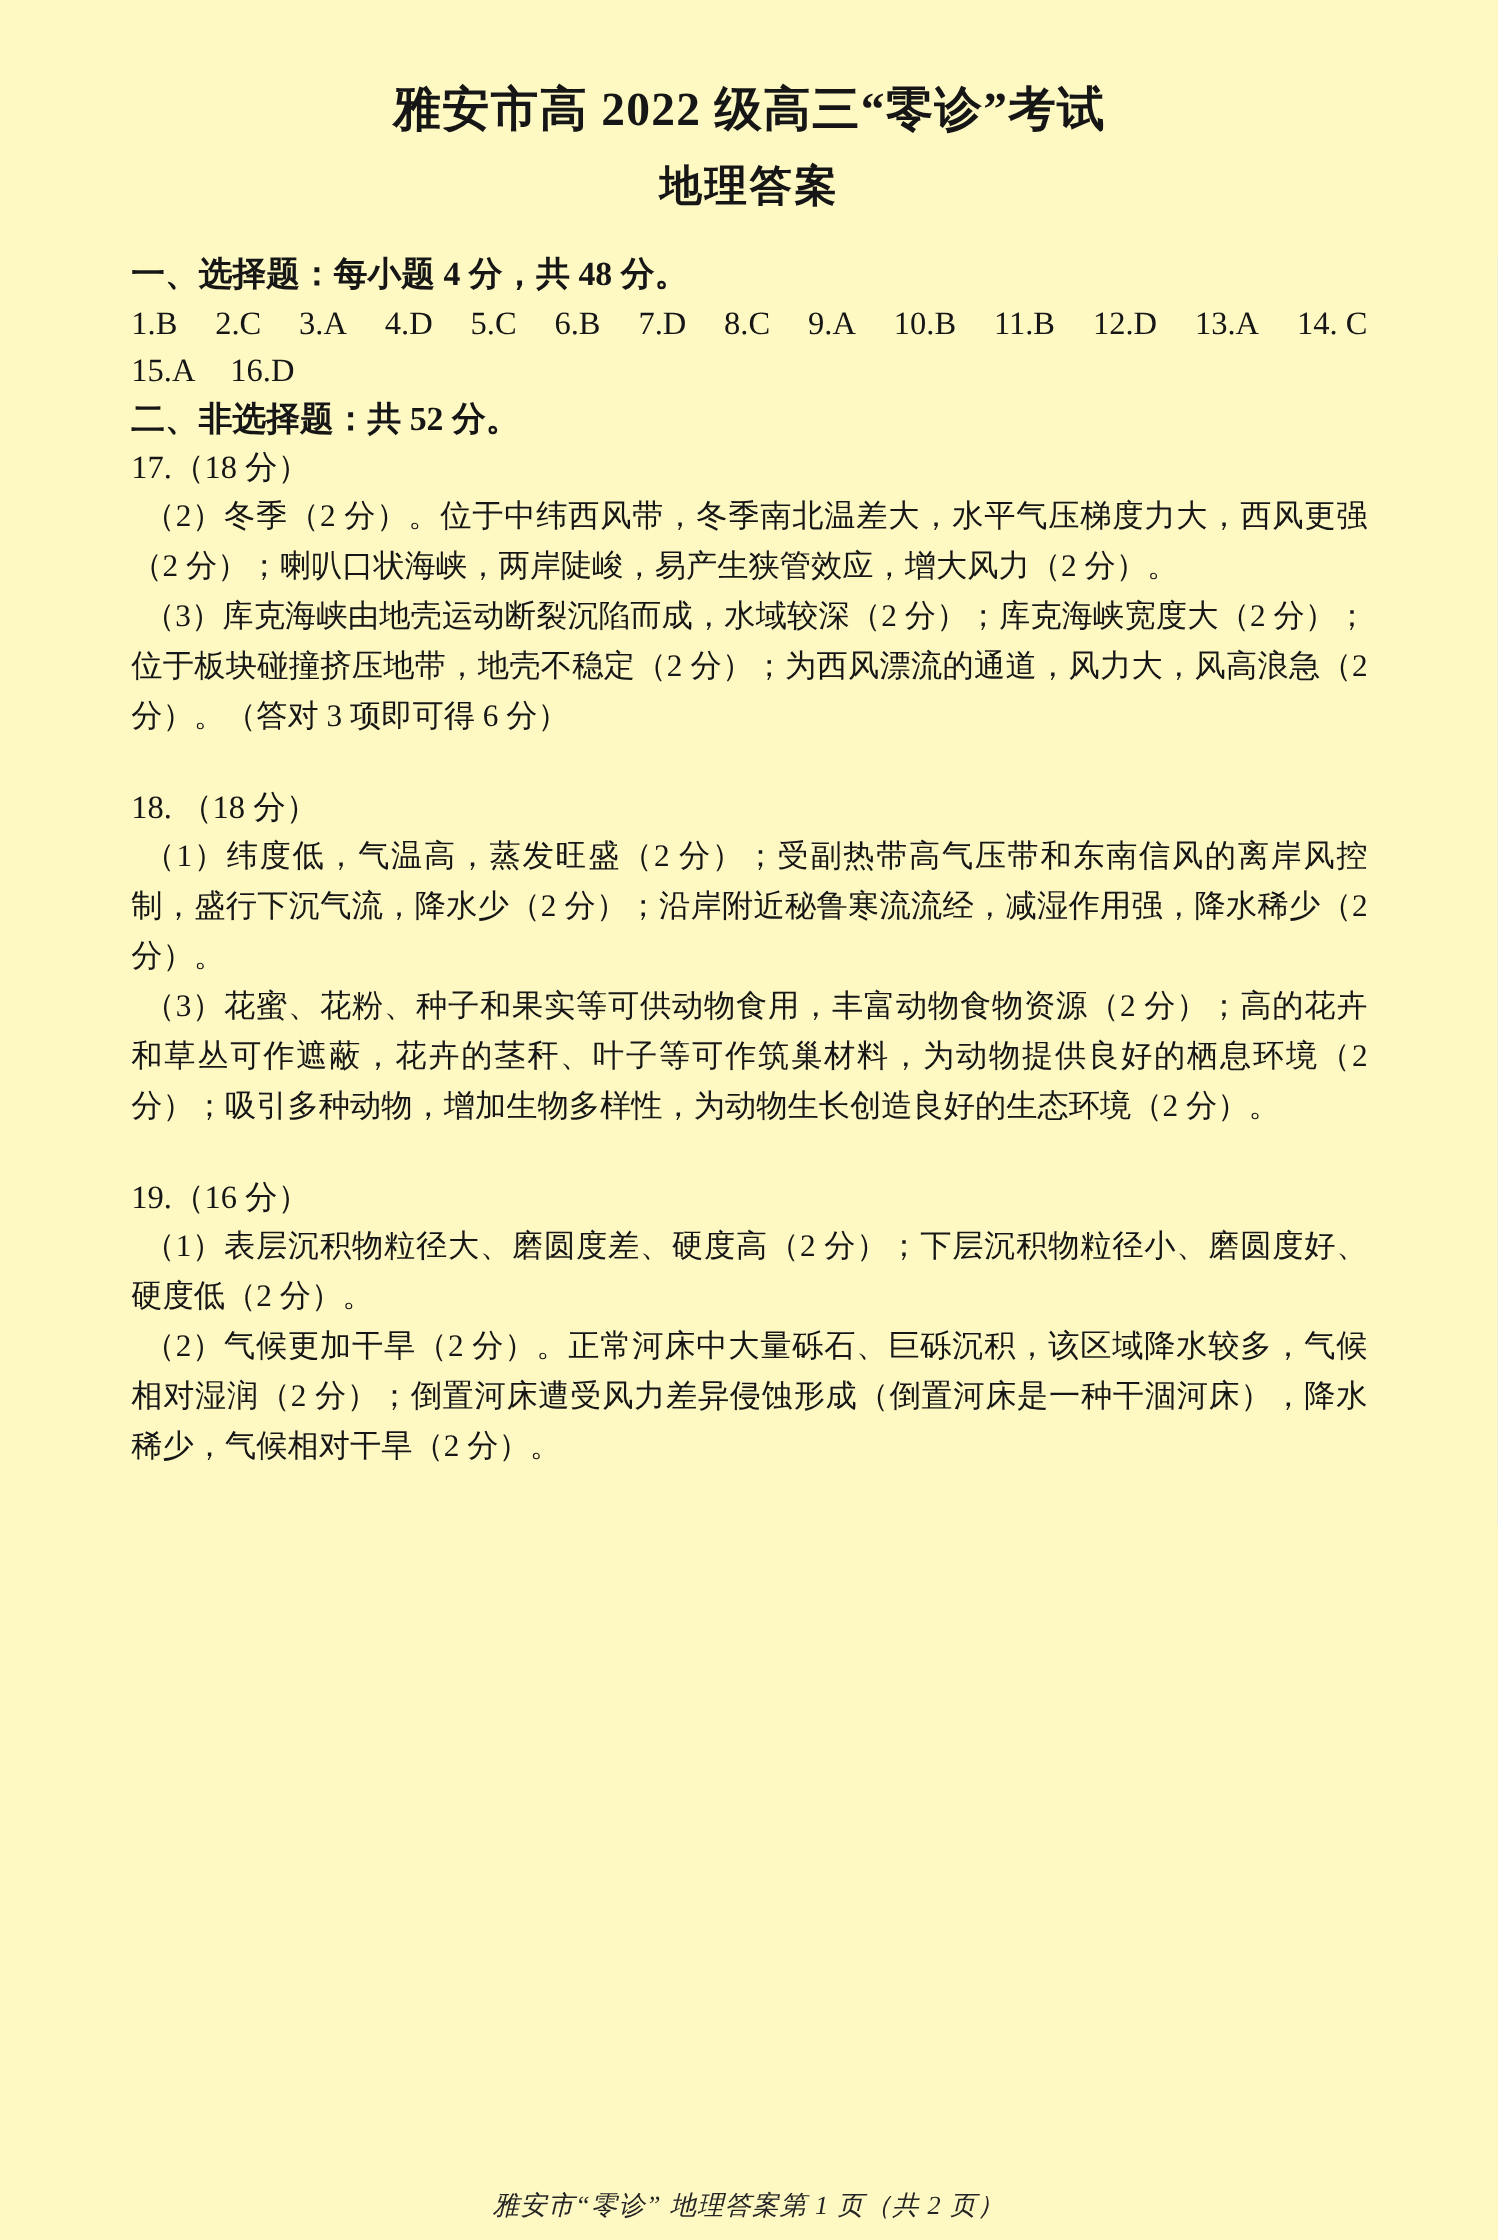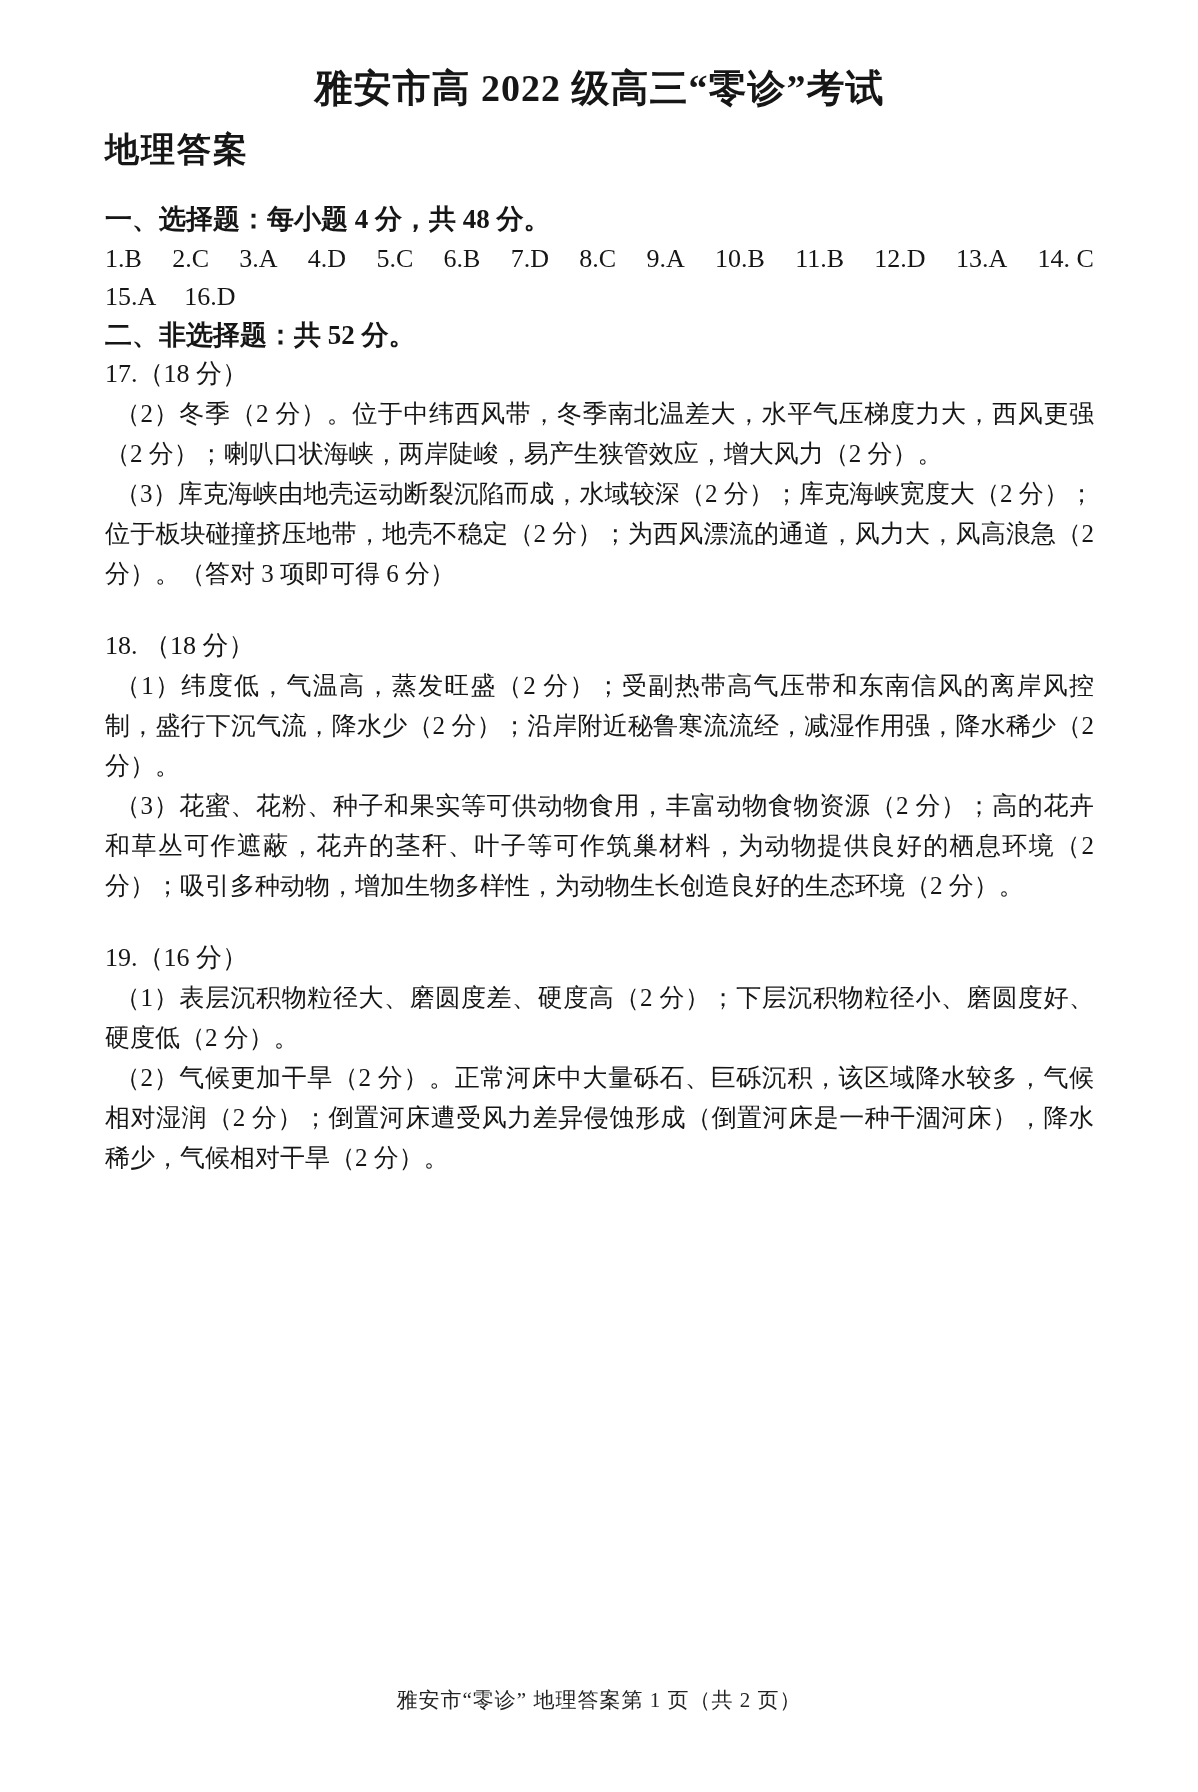--- a/index.html
+++ b/index.html
@@ -1,37 +1,38 @@
 <!DOCTYPE html>
 <html><head>
 <meta charset="utf-8">
 <style>
   html, body { margin: 0; padding: 0; background: #e8e8e8; }
   .page {
     position: relative;
     width: 1198px;
     height: 1792px;
     margin: 0 auto;
-    background: #ffffff;
+    background: #fef9c3;
     color: #161616;
     font-family: "Liberation Serif", "DejaVu Serif", serif;
     overflow: hidden;
   }
   .content { padding: 66px 104px 0 105px; }
 
   .title {
     margin: 0;
     text-align: center;
     font-size: 38px;
     font-weight: bold;
     line-height: 44px;
     letter-spacing: 1px;
   }
   .subtitle {
     margin: 20px 0 0 0;
+    text-align: center;
     font-size: 34px;
     font-weight: bold;
     line-height: 40px;
     letter-spacing: 2px;
   }
 
   .heading {
     font-size: 27px;
     font-weight: bold;
     line-height: 38px;
@@ -60,26 +61,27 @@
     line-height: 40px;
     text-align: justify;
     text-indent: 10px;
   }
   .question--gap { margin-top: 32px; }
 
   .footer {
     position: absolute;
     left: 0;
     right: 0;
-    top: 1686px;
+    top: 1750px;
     text-align: center;
     font-size: 21px;
     line-height: 28px;
     color: #242424;
     letter-spacing: 1px;
+    font-style: italic;
   }
 </style>
 </head>
 <body>
 
 <div class="page">
   <div class="content">
 
     <h1 class="title">雅安市高 2022 级高三“零诊”考试</h1>
     <h2 class="subtitle">地理答案</h2>

